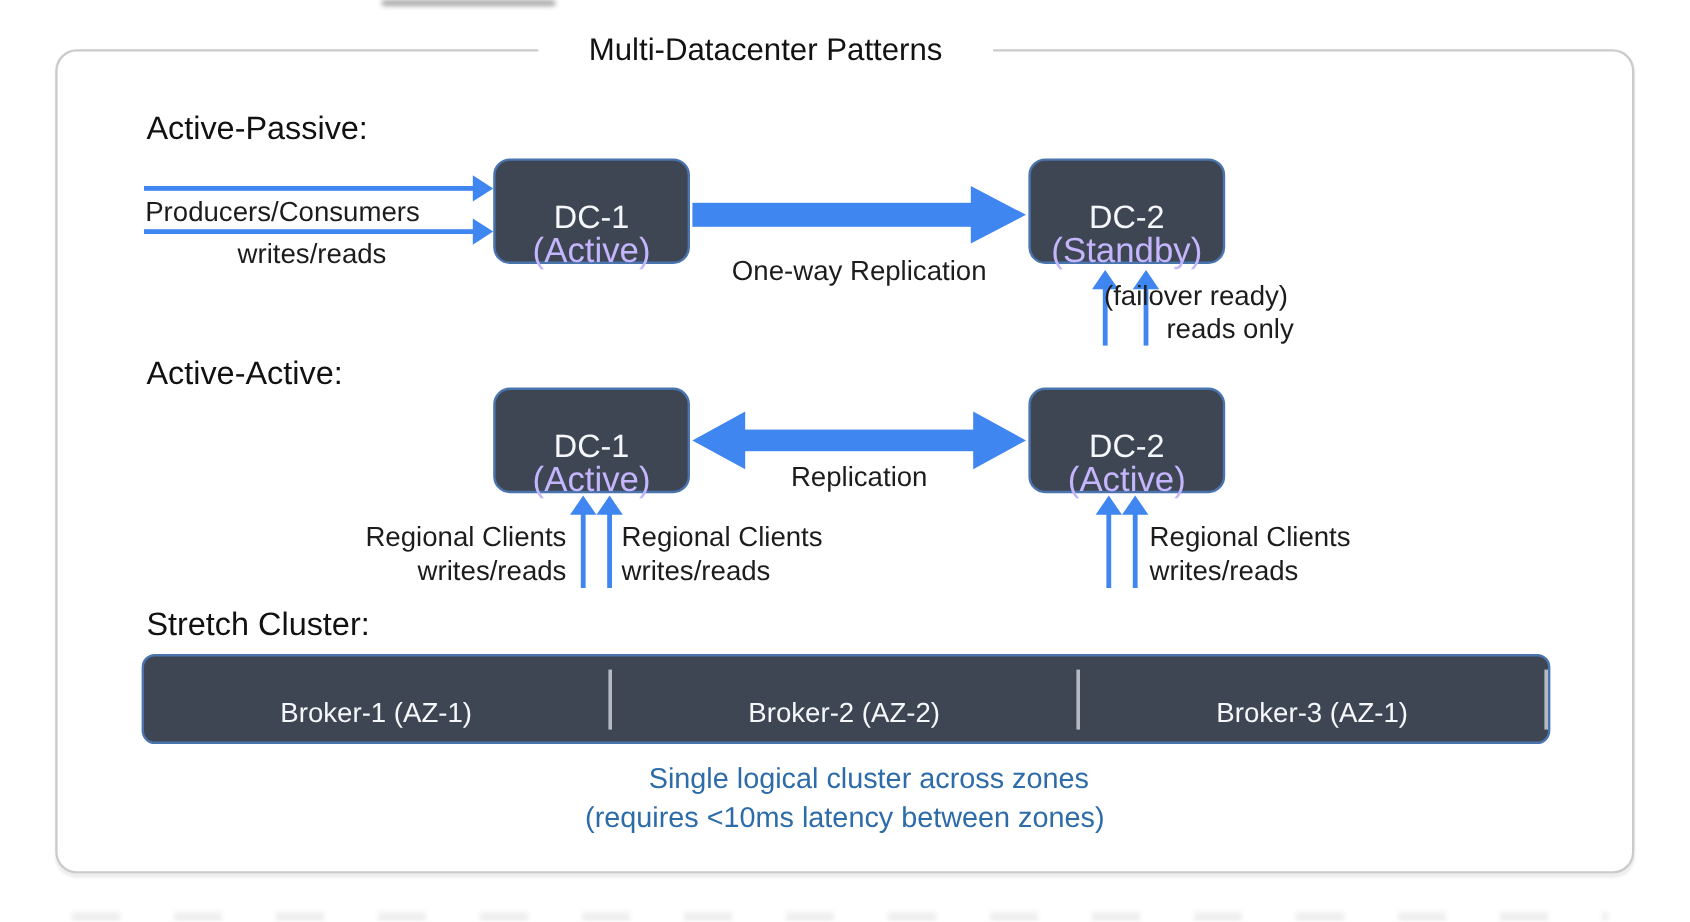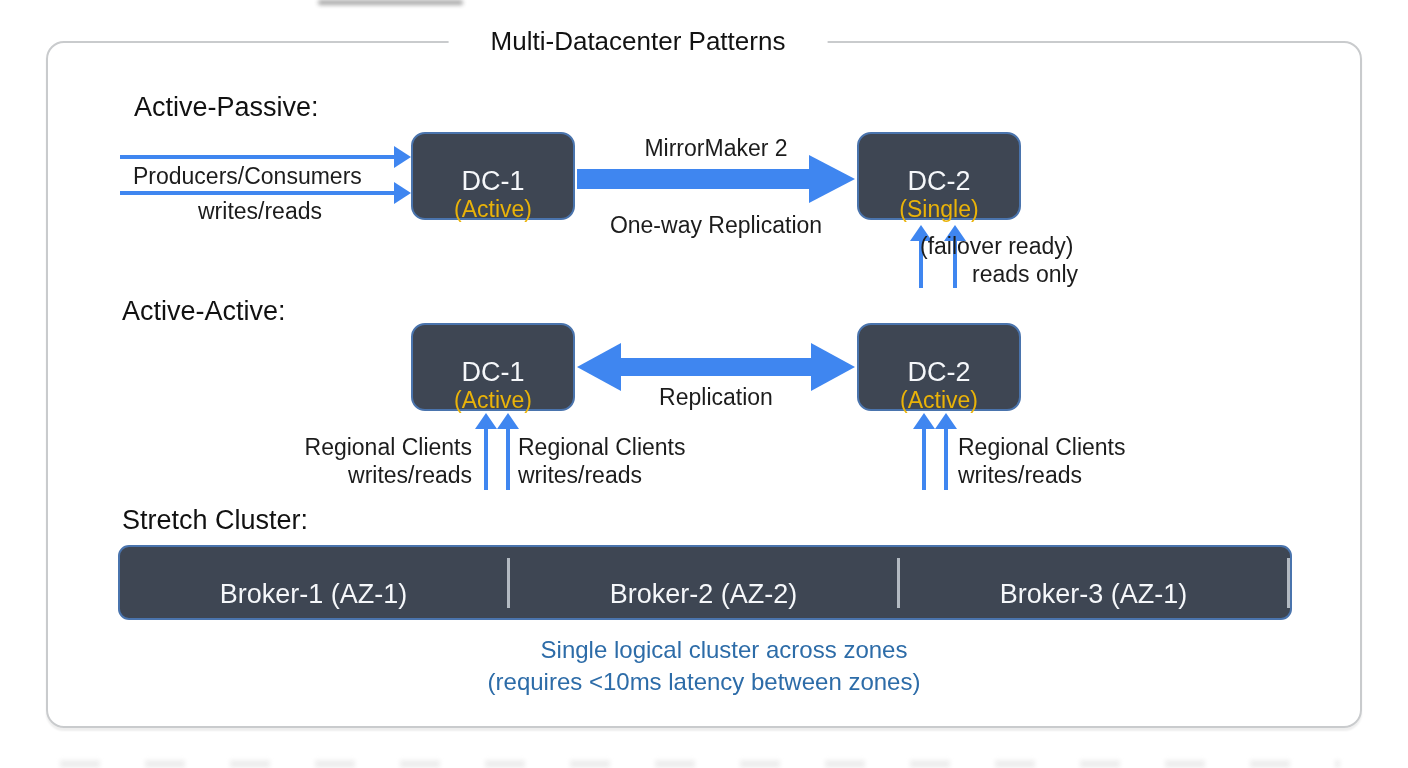--- a/index.html
+++ b/index.html
@@ -25,21 +25,21 @@
   .heading{position:absolute;font-size:27px;font-weight:500;color:#111;white-space:nowrap;}
   .lbl{position:absolute;font-size:23px;color:#1c1c1c;white-space:nowrap;line-height:26px;}
   .lbl.center{text-align:center;}
   .lbl.right{text-align:right;}
 
   .dcbox{position:absolute;width:164px;height:88px;background:var(--box-fill);
          border:2px solid var(--box-border);border-radius:14px;
          display:flex;flex-direction:column;align-items:center;justify-content:center;
          color:#f5f7fa;}
   .dc-name{font-size:27px;line-height:30px;margin-top:36px;}
-  .dc-state{font-size:23px;line-height:26px;color:#eab308;}
+  .dc-state{font-size:29px;line-height:26px;color:#c4b5fd;}
 
   
   .h-arrow{position:absolute;height:22px;}
   .h-arrow .shaft{position:absolute;left:0;right:13px;top:9px;height:4px;background:var(--blue);}
   .h-arrow .head{position:absolute;right:0;top:0;width:0;height:0;
                  border-left:17px solid var(--blue);
                  border-top:11px solid transparent;border-bottom:11px solid transparent;}
 
   
   .big-arrow{position:absolute;height:48px;}
@@ -62,21 +62,21 @@
   .v-arrow{position:absolute;width:22px;}
   .v-arrow .shaft{position:absolute;left:9px;top:13px;bottom:0;width:4px;background:var(--blue);}
   .v-arrow .head{position:absolute;left:0;top:0;width:0;height:0;
                  border-bottom:16px solid var(--blue);
                  border-left:11px solid transparent;border-right:11px solid transparent;}
 
   .stretch-box{position:absolute;left:118px;top:545px;width:1174px;height:75px;
                background:var(--box-fill);border:2.5px solid var(--box-border);
                border-radius:11px;display:flex;align-items:stretch;color:#f5f7fa;}
   .broker-cell{flex:1;display:flex;align-items:center;justify-content:center;
-               font-size:27px;margin-top:24px;}
+               font-size:23px;margin-top:24px;}
   .broker-divider{width:3px;background:#b3bac2;align-self:center;height:50px;}
 
   .caption{position:absolute;left:46px;width:1316px;text-align:center;
            color:var(--caption-blue);font-size:24px;line-height:32px;white-space:nowrap;}
 
   
   .smudge-top{position:absolute;left:318px;top:0;width:145px;height:5px;
               background:#3a3a3a;opacity:.45;filter:blur(2px);border-radius:3px;}
   .smudge-bottom{position:absolute;left:60px;top:760px;width:1280px;height:8px;
                  background:repeating-linear-gradient(90deg,#cfcfcf 0 40px,transparent 40px 85px);
@@ -86,48 +86,47 @@
 <body>
 
 <div class="canvas">
 
   <div class="smudge-top"></div>
   <div class="smudge-bottom"></div>
 
   <div class="frame"></div>
   <div class="title">Multi-Datacenter Patterns</div>
 
-  <div class="heading" style="left:134px;top:92px;">Active-Passive:</div>
+  <div class="heading" style="left:122px;top:92px;">Active-Passive:</div>
 
   <div class="h-arrow" style="left:120px;top:146px;width:291px;">
     <i class="shaft"></i>
     <i class="head"></i>
   </div>
-  <div class="lbl" style="left:133px;top:163px;">Producers/Consumers</div>
+  <div class="lbl" style="left:121px;top:163px;">Producers/Consumers</div>
   <div class="h-arrow" style="left:120px;top:182px;width:291px;">
     <i class="shaft"></i>
     <i class="head"></i>
   </div>
   <div class="lbl center" style="left:150px;top:198px;width:220px;">writes/reads</div>
 
   <div class="dcbox" style="left:411px;top:132px;">
     <div class="dc-name">DC-1</div>
     <div class="dc-state">(Active)</div>
   </div>
 
-  <div class="lbl center" style="left:562px;top:135px;width:308px;">MirrorMaker 2</div>
   <div class="big-arrow" style="left:577px;top:155px;width:278px;">
     <i class="shaft"></i>
     <i class="head"></i>
   </div>
   <div class="lbl center" style="left:562px;top:196px;width:308px;margin-top:16px;">One-way Replication</div>
 
   <div class="dcbox" style="left:857px;top:132px;">
     <div class="dc-name">DC-2</div>
-    <div class="dc-state">(Single)</div>
+    <div class="dc-state">(Standby)</div>
   </div>
 
   <div class="v-arrow" style="left:910px;top:225px;height:63px;">
     <i class="shaft"></i>
     <i class="head"></i>
   </div>
   <div class="v-arrow" style="left:944px;top:225px;height:63px;">
     <i class="shaft"></i>
     <i class="head"></i>
   </div>

